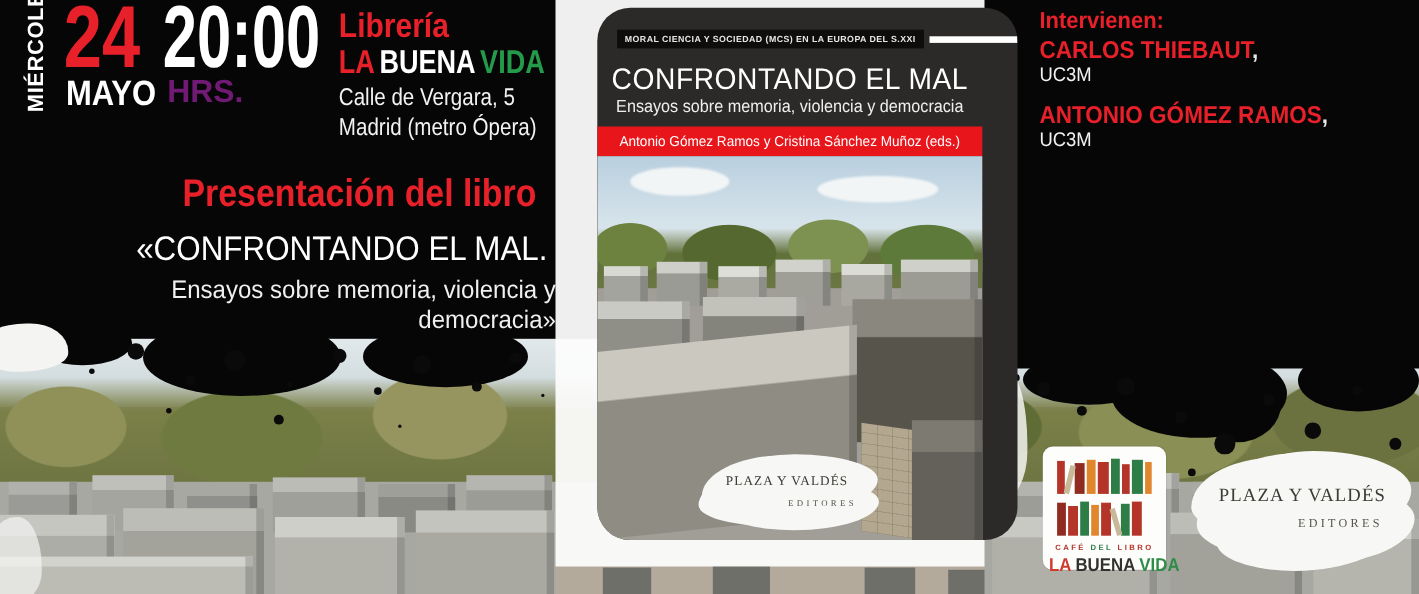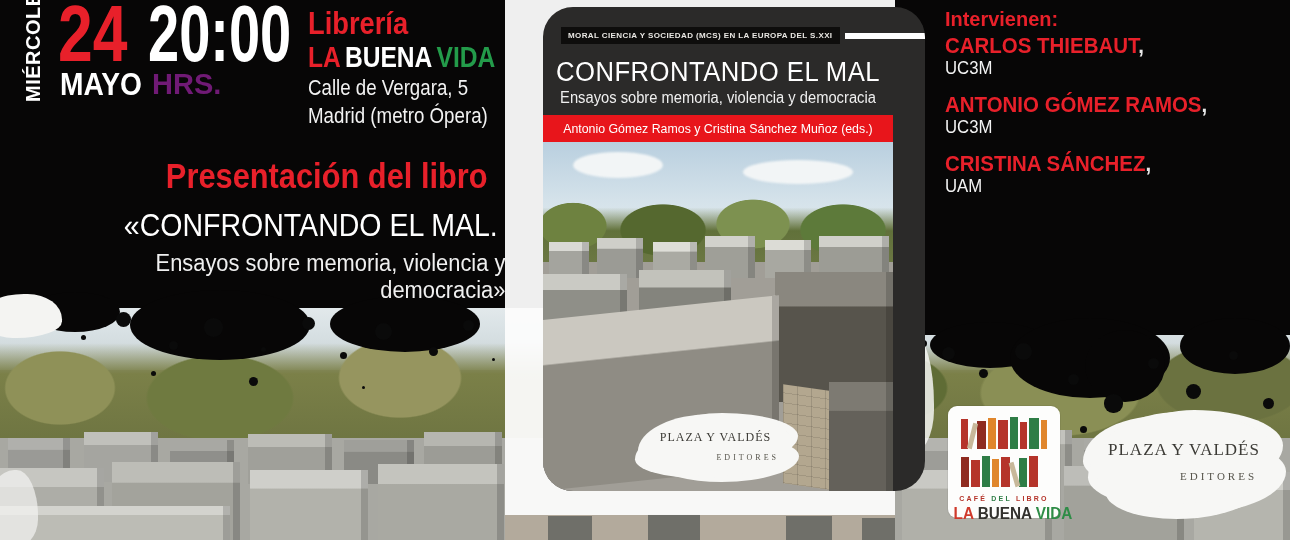--- a/index.html
+++ b/index.html
@@ -237,24 +237,20 @@
   <div class="speakers">
     <div class="sp-head">Intervienen:</div>
     <div class="sp">
       <div class="sp-name"><span class="nm">CARLOS THIEBAUT</span><span class="cm">,</span></div>
       <div class="sp-role">UC3M</div>
     </div>
     <div class="sp">
       <div class="sp-name"><span class="nm">ANTONIO GÓMEZ RAMOS</span><span class="cm">,</span></div>
       <div class="sp-role">UC3M</div>
     </div>
-    <div class="sp">
-      <div class="sp-name"><span class="nm">CRISTINA SÁNCHEZ</span><span class="cm">,</span></div>
-      <div class="sp-role">UAM</div>
-    </div>
   </div>
 
   <div class="lbv">
     <div class="shelf">
       <span class="bk" style="width:7px;height:30px;background:#b5342a"></span>
       <span class="bk" style="width:5px;height:26px;background:#c8b89a;transform:rotate(14deg)"></span>
       <span class="bk" style="width:9px;height:28px;background:#8f2b20"></span>
       <span class="bk" style="width:8px;height:31px;background:#e0862c"></span>
       <span class="bk" style="width:10px;height:29px;background:#b5342a"></span>
       <span class="bk" style="width:8px;height:32px;background:#2e7d46"></span>

